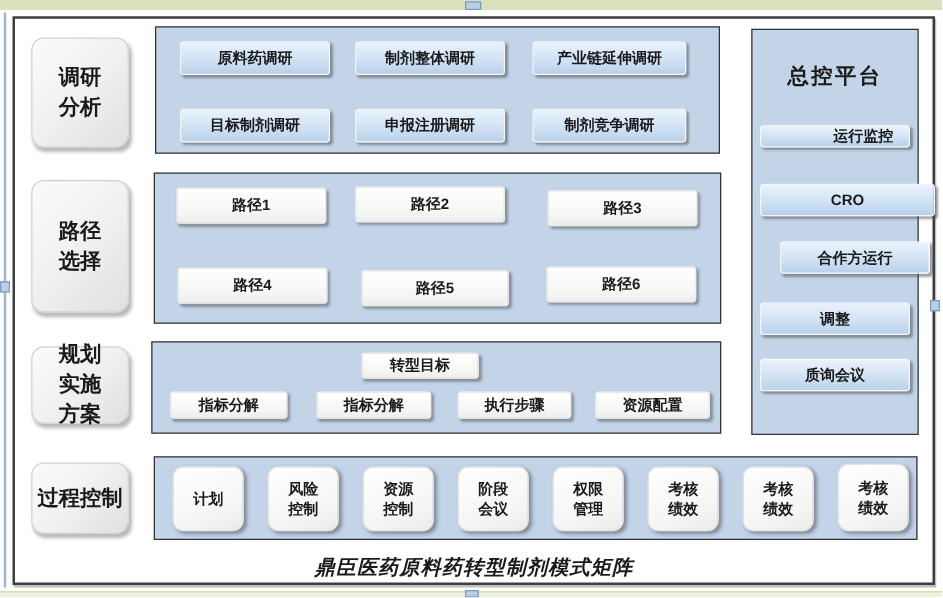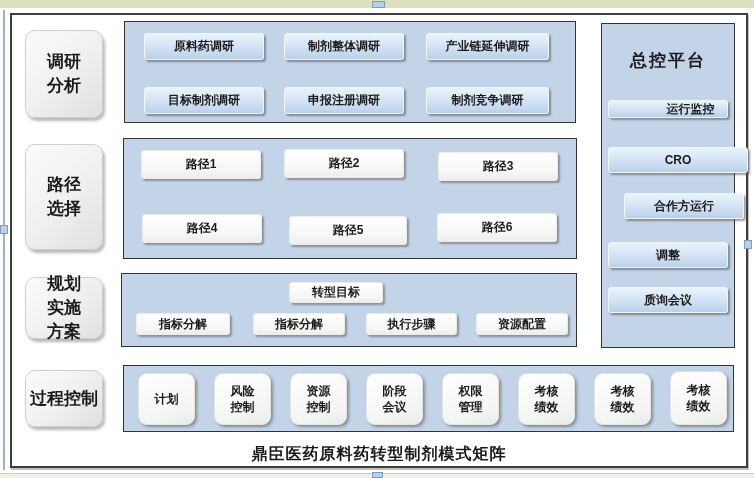--- a/index.html
+++ b/index.html
@@ -29,21 +29,21 @@
   .btn-white { background:linear-gradient(180deg,#ffffff 0%,#f6f6f4 70%,#ededeb 100%);
     border:1px solid #ececea; box-shadow:2px 2px 2px rgba(80,80,80,0.5); }
   .pbox { border-radius:9px; font-size:12px; line-height:1.35;
     background:linear-gradient(160deg,#ffffff 0%,#f5f5f3 70%,#eaeae8 100%);
     border:1px solid #e4e4e2; box-shadow:2px 2px 3px rgba(70,70,70,0.5); }
 
   .ctrl-title { position:absolute; left:0; top:25px; width:100%; text-align:center;
     font-weight:bold; font-size:17px; letter-spacing:2px; }
 
   .caption { position:absolute; left:10px; top:444px; width:738px; text-align:center;
-    font-family:"Liberation Serif", serif; font-weight:bold;
+    font-family:"Liberation Serif", serif; font-style:italic; font-weight:bold;
     font-size:16px; letter-spacing:1px; }
 </style>
 </head>
 <body>
 
 <div class="stage">
 
   <div class="strip-top"></div>
   <div class="strip-bottom"></div>
   <div class="sel-line"></div>

